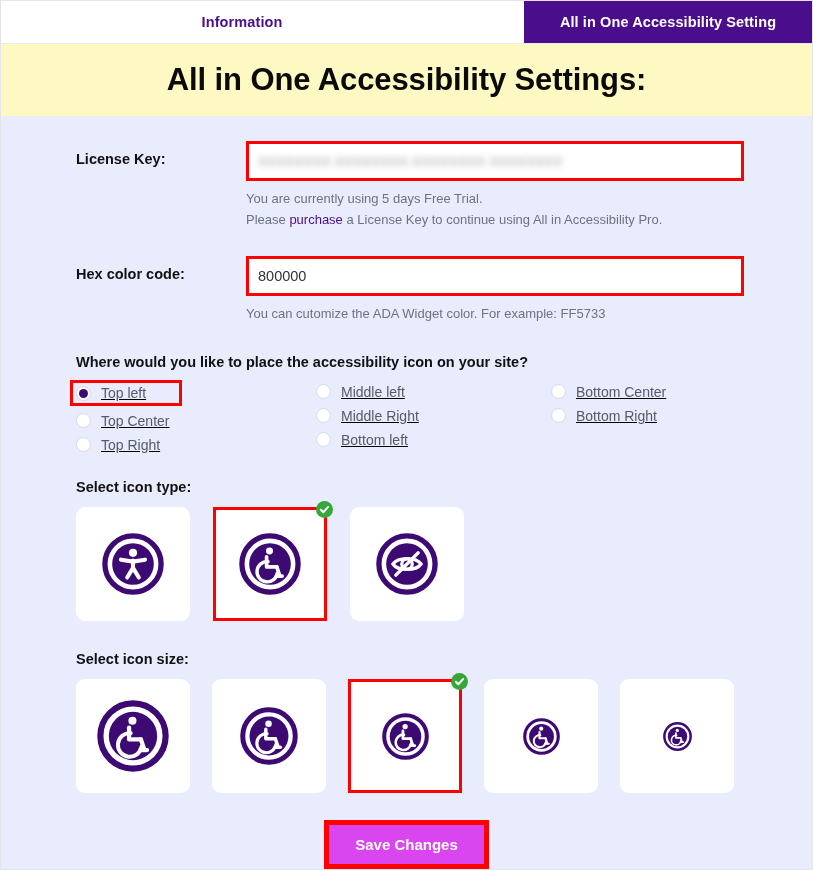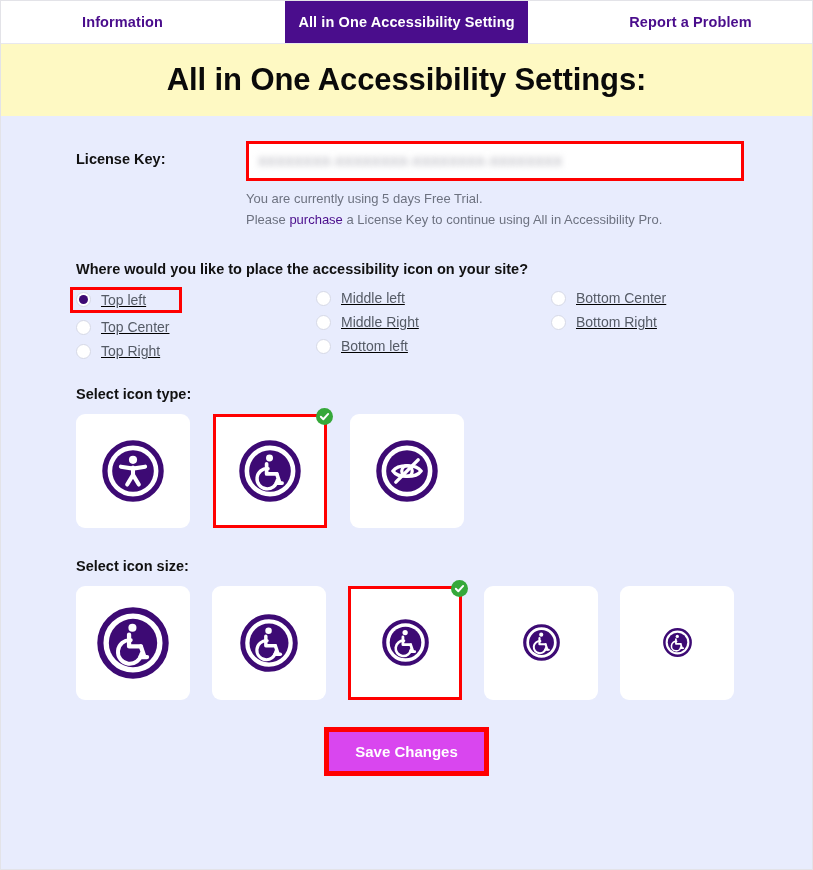--- a/index.html
+++ b/index.html
@@ -268,21 +268,20 @@
   }
 </style>
 </head>
 <body>
 
 <div class="page">
 
   <div class="tabbar">
     <div class="tab">Information</div>
     <div class="tab active">All in One Accessibility Setting</div>
-    <div class="tab">Report a Problem</div>
   </div>
 
   <div class="title-wrap">
     <div class="page-title">All in One Accessibility Settings:</div>
   </div>
 
   <div class="panel">
 
     <div class="field-row" style="padding-top:25px;">
       <div class="field-label">License Key:</div>
@@ -292,20 +291,29 @@
             <span>XXXXXXXX-XXXXXXXX-XXXXXXXX-XXXXXXXX</span>
           </div>
         </div>
         <div class="help">You are currently using 5 days Free Trial.</div>
         <div class="help" style="margin-top:0;">
           <span>Please </span><a class="link">purchase</a><span> a License Key to continue using All in Accessibility Pro.</span>
         </div>
       </div>
     </div>
 
+    <div class="field-row" style="padding-top:25px;">
+      <div class="field-label">Hex color code:</div>
+      <div class="field-col">
+        <div class="redbox">
+          <input class="text-input" type="text" value="800000" style="">
+        </div>
+        <div class="help">You can cutomize the ADA Widget color. For example: FF5733</div>
+      </div>
+    </div>
 
     <div class="section-head" style="margin-top:30px;">Where would you like to place the accessibility icon on your site?</div>
 
     <div class="radio-area">
       <div class="radio-col c1">
         <div class="radio-item boxed">
           <span class="radio-dot on"></span>
           <span class="radio-label">Top left</span>
         </div>
         <div class="radio-item" style="margin-top:4px;">

